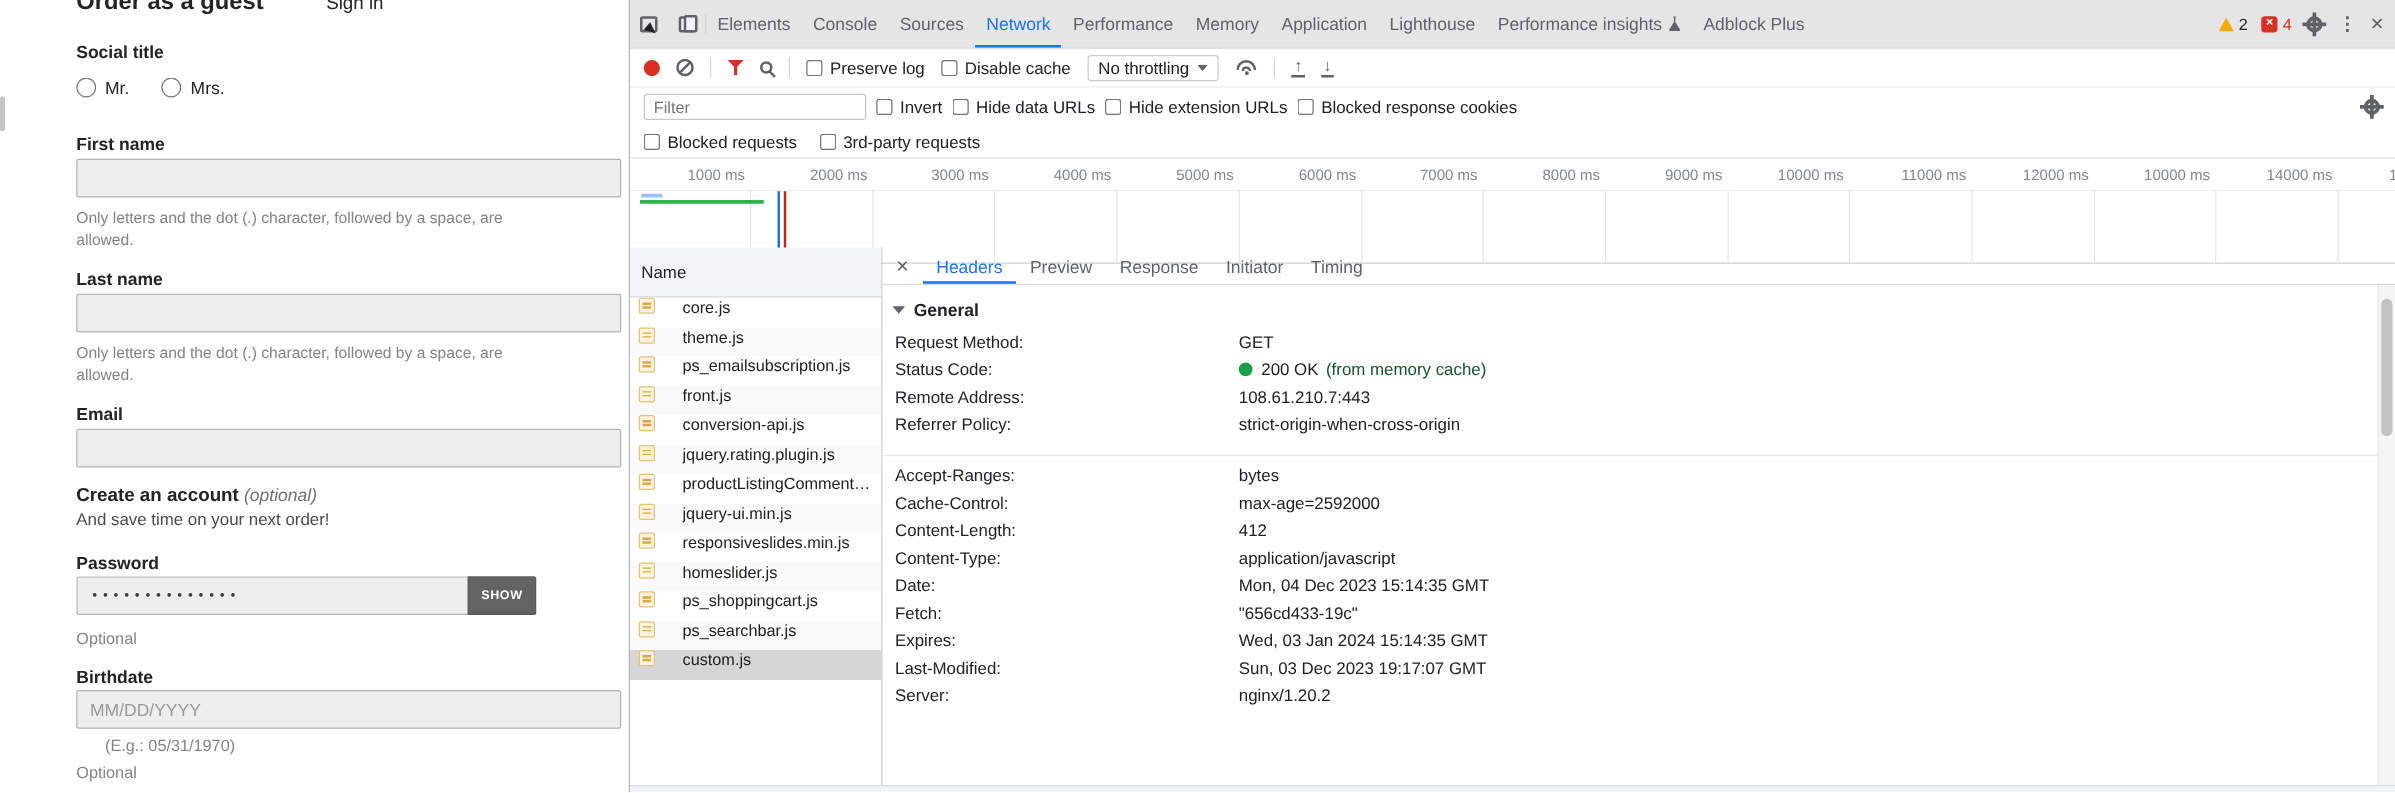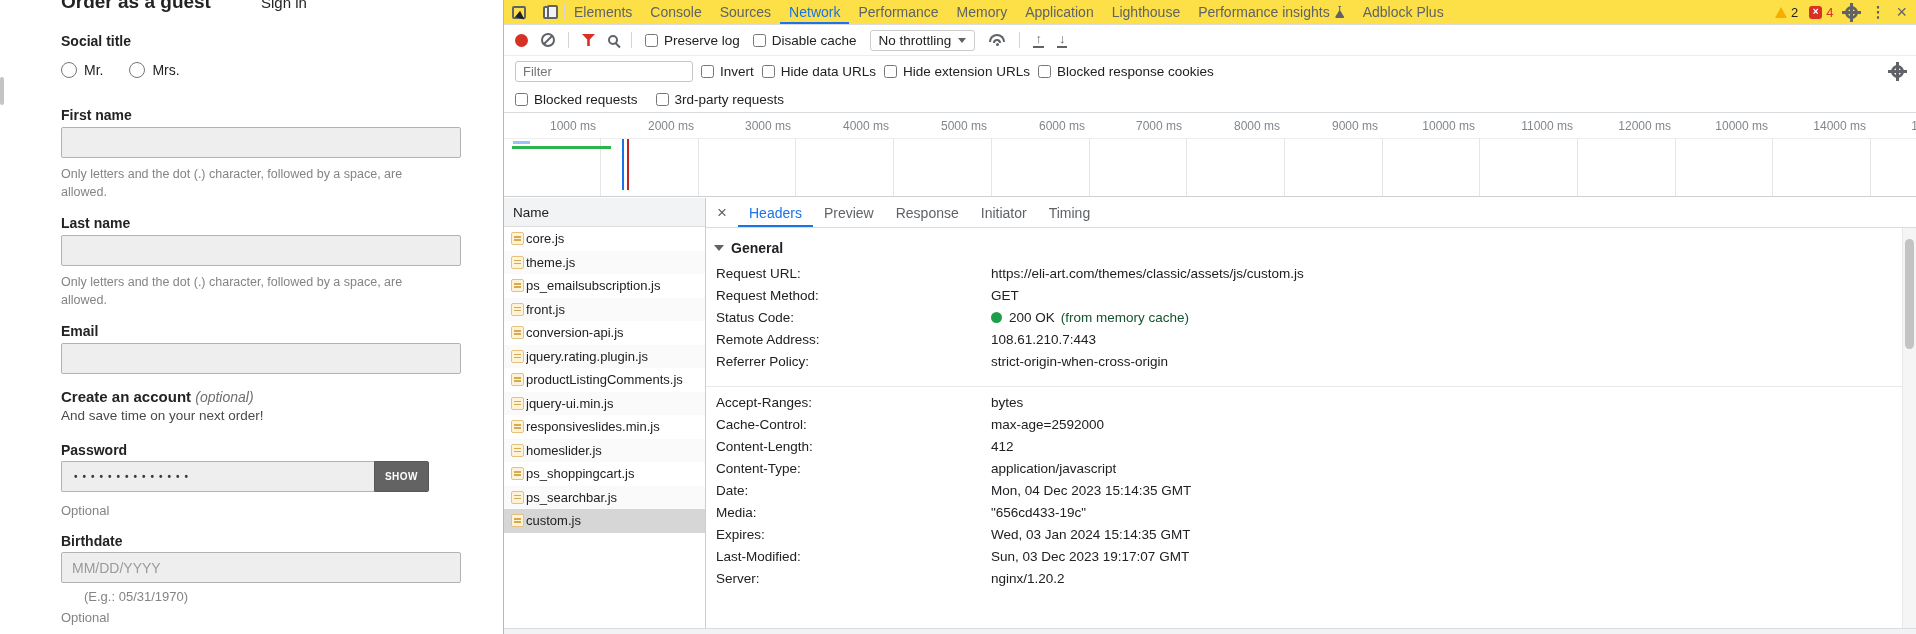--- a/index.html
+++ b/index.html
@@ -9,38 +9,38 @@
 
   
   .page { position:absolute; left:0; top:0; width:503px; height:634px; background:#fff; }
   .page-scroll-frag { position:absolute; left:0; top:77px; width:4px; height:28px; background:#c4c4c4; border-radius:2px; }
   .abs { position:absolute; }
   .h1 { font-size:19px; font-weight:bold; color:#232323; white-space:nowrap; }
   .signin { font-size:15px; color:#232323; white-space:nowrap; }
   .flabel { font-size:14px; font-weight:bold; color:#232323; }
   .fhelp { font-size:12.5px; color:#848484; line-height:1.45; width:380px; }
   .optional-note { font-size:13px; color:#848484; }
-  .finput { width:400px; height:31px; background:#eee; border:1px solid #b3b3b3; border-radius:2px; padding:0 10px; font-size:14px; color:#333; font-family:"Liberation Sans",sans-serif; }
+  .finput { width:436px; height:31px; background:#eee; border:1px solid #b3b3b3; border-radius:2px; padding:0 10px; font-size:14px; color:#333; font-family:"Liberation Sans",sans-serif; }
   .finput::placeholder { color:#9a9a9a; }
   .radio-row { display:flex; align-items:center; gap:26px; font-size:14px; color:#232323; }
   .radio-opt { display:flex; align-items:center; gap:7px; }
   .radio-opt input { margin:0; width:16px; height:16px; }
   .acct-line { font-size:15px; color:#232323; }
   .acct-line .bold { font-weight:bold;margin-top:13px; }
   .acct-line .opt { font-style:italic; color:#6f6f6f; font-weight:normal; font-size:14px; }
   .acct-help { font-size:13.5px; color:#4a4a4a; }
   .pw-row { display:flex; width:368px; height:31px; }
   .pw-field { flex:1; background:#eee; border:1px solid #b3b3b3; border-right:none; border-radius:2px 0 0 2px; display:flex; align-items:center; padding:0 12px; font-size:10px; font-weight:bold; letter-spacing:5px; color:#3a3a3a; }
   .show-btn { width:55px; background:#636363; border:1px solid #585858; border-radius:0 2px 2px 0; color:#fff; font-size:10px; font-weight:bold; letter-spacing:.5px; display:flex; align-items:center; justify-content:center; cursor:pointer; font-family:"Liberation Sans",sans-serif; }
 
   
   .devtools { position:absolute; left:503px; top:0; right:0; height:634px; background:#fff; border-left:1px solid #b6b6b6; color:#202124; font-size:14px; }
   .vdiv { width:1px; height:16px; background:#d5d5d5; flex:none; }
 
-  .dt-tabbar { height:25px; background:#fde047; border-bottom:1px solid #dadce0; display:flex; align-items:stretch; }
+  .dt-tabbar { height:39px; background:#e5e5e5; border-bottom:1px solid #dadce0; display:flex; align-items:stretch; }
   .dt-icon-btn { width:30px; display:flex; align-items:center; justify-content:center; flex:none; }
   .dt-tab { padding:0 9px; display:flex; align-items:center; gap:5px; color:#5f6368; font-size:14px; white-space:nowrap; cursor:pointer; }
   .dt-tab.active { color:#1a73e8; box-shadow: inset 0 -2px 0 #1a73e8; }
   .dt-tabbar-right { margin-left:auto; display:flex; align-items:center; gap:11px; padding-right:9px; }
   .badge { display:flex; align-items:center; gap:4px; font-size:13px; }
   .warn-tri { width:0; height:0; border-left:6px solid transparent; border-right:6px solid transparent; border-bottom:11px solid #f9ab00; }
   .err-ic { width:13px; height:13px; background:#d93025; border-radius:3px; color:#fff; font-size:10px; font-weight:bold; display:flex; align-items:center; justify-content:center; line-height:1; }
   .badge-err { color:#d93025; }
   .dots { font-size:15px; font-weight:bold; color:#5f6368; }
   .close-x { font-size:18px; color:#5f6368; line-height:1; }
@@ -89,23 +89,23 @@
   .tl-label { position:absolute; top:6px; width:60px; text-align:right; font-size:12px; color:#80868b; white-space:nowrap; }
   .tl-grid { position:absolute; top:25px; bottom:0; width:1px; background:#e6e6e6; }
   .tl-ruler-line { position:absolute; left:0; right:0; top:25px; height:1px; background:#eee; }
   .tl-green { position:absolute; left:8px; top:33px; width:99px; height:3px; background:#2db44b; }
   .tl-bluebar { position:absolute; left:9px; top:28px; width:17px; height:3px; background:#9ac2f5; }
   .tl-blue-line { position:absolute; left:118px; top:26px; bottom:6px; width:2px; background:#1a73e8; }
   .tl-red-line { position:absolute; left:123px; top:26px; bottom:6px; width:2px; background:#c5221f; }
 
   .dt-main { position:absolute; top:198px; bottom:6px; left:0; right:0; display:flex; }
   .req-list { width:202px; border-right:1px solid #cdcdcd; display:flex; flex-direction:column; flex:none; }
-  .req-header { height:29px; background:#f1f3f4; border-bottom:1px solid #dadce0; display:flex; align-items:center; padding:0 9px; font-size:13.5px; color:#202124; flex:none; }
+  .req-header { height:40px; background:#f1f3f4; border-bottom:1px solid #dadce0; display:flex; align-items:center; padding:0 9px; font-size:13.5px; color:#202124; flex:none; }
   .req-rows { flex:1; overflow:hidden; }
-  .req-row { height:23.5px; display:flex; align-items:center; gap:2px; padding:0 7px; font-size:13px; color:#202124; white-space:nowrap; cursor:pointer; }
+  .req-row { height:23.5px; display:flex; gap:22px; padding:0 7px; font-size:13px; color:#202124; white-space:nowrap; cursor:pointer; }
   .req-row:nth-child(even) { background:#fafafa; }
   .req-row.selected { background:#d6d6d6; }
   .file-icon { width:13px; height:13px; border-radius:2px; background:#fdf3d8; border:1px solid #e4c27e; flex:none; position:relative; }
   .file-icon::after { content:""; position:absolute; left:2px; top:3px; right:2px; height:1.5px; background:#d8a94f; box-shadow:0 3px 0 #d8a94f; }
   .req-name { overflow:hidden; text-overflow:ellipsis; }
 
   .details { flex:1; min-width:0; display:flex; flex-direction:column; position:relative; }
   .det-tabs { height:30px; display:flex; align-items:stretch; border-bottom:1px solid #dadce0; flex:none; }
   .det-close { width:32px; display:flex; align-items:center; justify-content:center; font-size:17px; color:#5f6368; cursor:pointer; }
   .det-tab { padding:0 11px; display:flex; align-items:center; color:#5f6368; font-size:14px; white-space:nowrap; cursor:pointer; }
@@ -404,24 +404,20 @@
           <div class="det-tab">Timing</div>
         </div>
 
         <div class="det-body">
           <div class="section">
             <div class="section-head">
               <span class="disc-open"></span>
               <span>General</span>
             </div>
             <div class="kv">
-              <span class="k">Request URL:</span>
-              <span class="v">https://eli-art.com/themes/classic/assets/js/custom.js</span>
-            </div>
-            <div class="kv">
               <span class="k">Request Method:</span>
               <span class="v">GET</span>
             </div>
             <div class="kv">
               <span class="k">Status Code:</span>
               <span class="status-dot"></span>
               <span class="v">200 OK</span>
               <span class="gray-note">(from memory cache)</span>
             </div>
             <div class="kv">
@@ -449,21 +445,21 @@
             </div>
             <div class="kv">
               <span class="k">Content-Type:</span>
               <span class="v">application/javascript</span>
             </div>
             <div class="kv">
               <span class="k">Date:</span>
               <span class="v">Mon, 04 Dec 2023 15:14:35 GMT</span>
             </div>
             <div class="kv">
-              <span class="k">Media:</span>
+              <span class="k">Fetch:</span>
               <span class="v">"656cd433-19c"</span>
             </div>
             <div class="kv">
               <span class="k">Expires:</span>
               <span class="v">Wed, 03 Jan 2024 15:14:35 GMT</span>
             </div>
             <div class="kv">
               <span class="k">Last-Modified:</span>
               <span class="v">Sun, 03 Dec 2023 19:17:07 GMT</span>
             </div>

